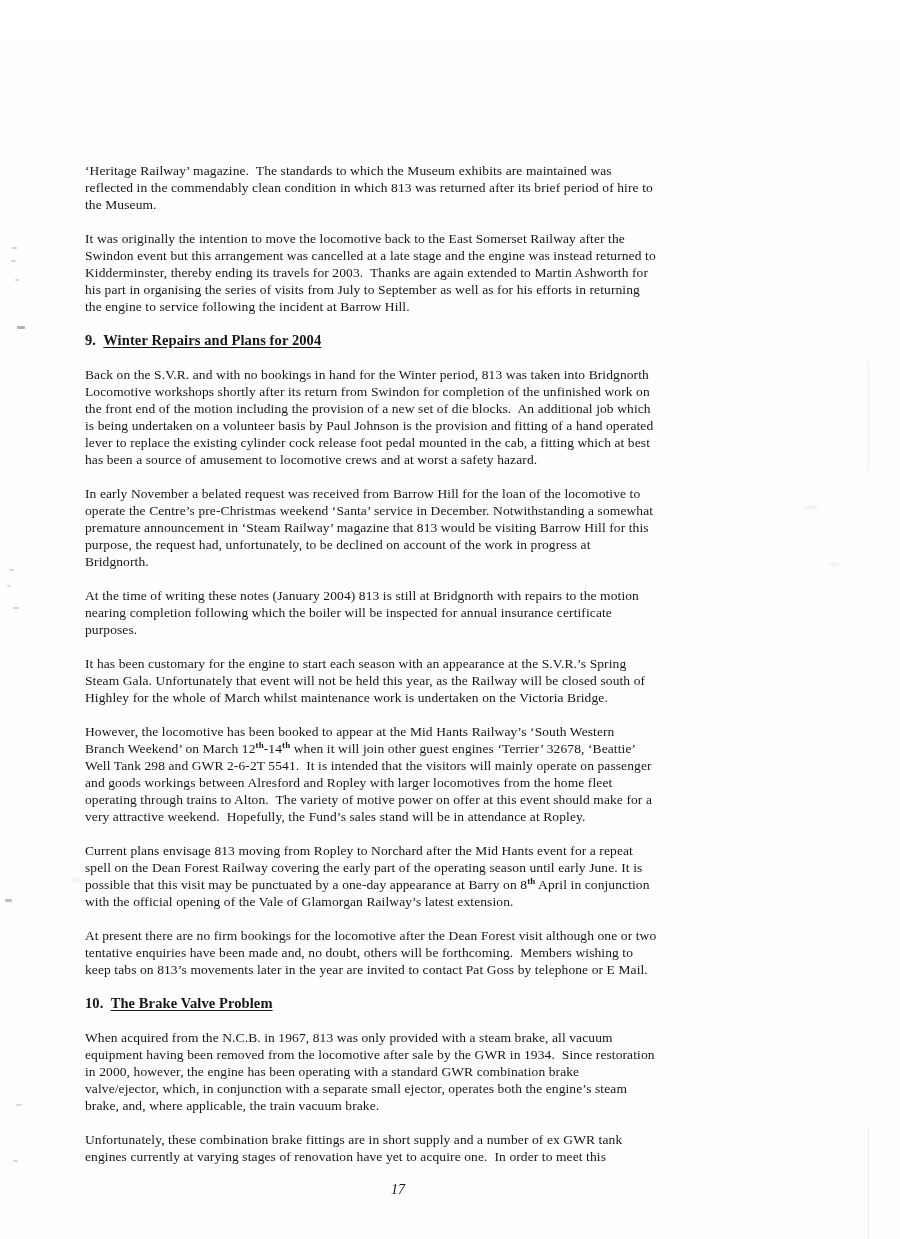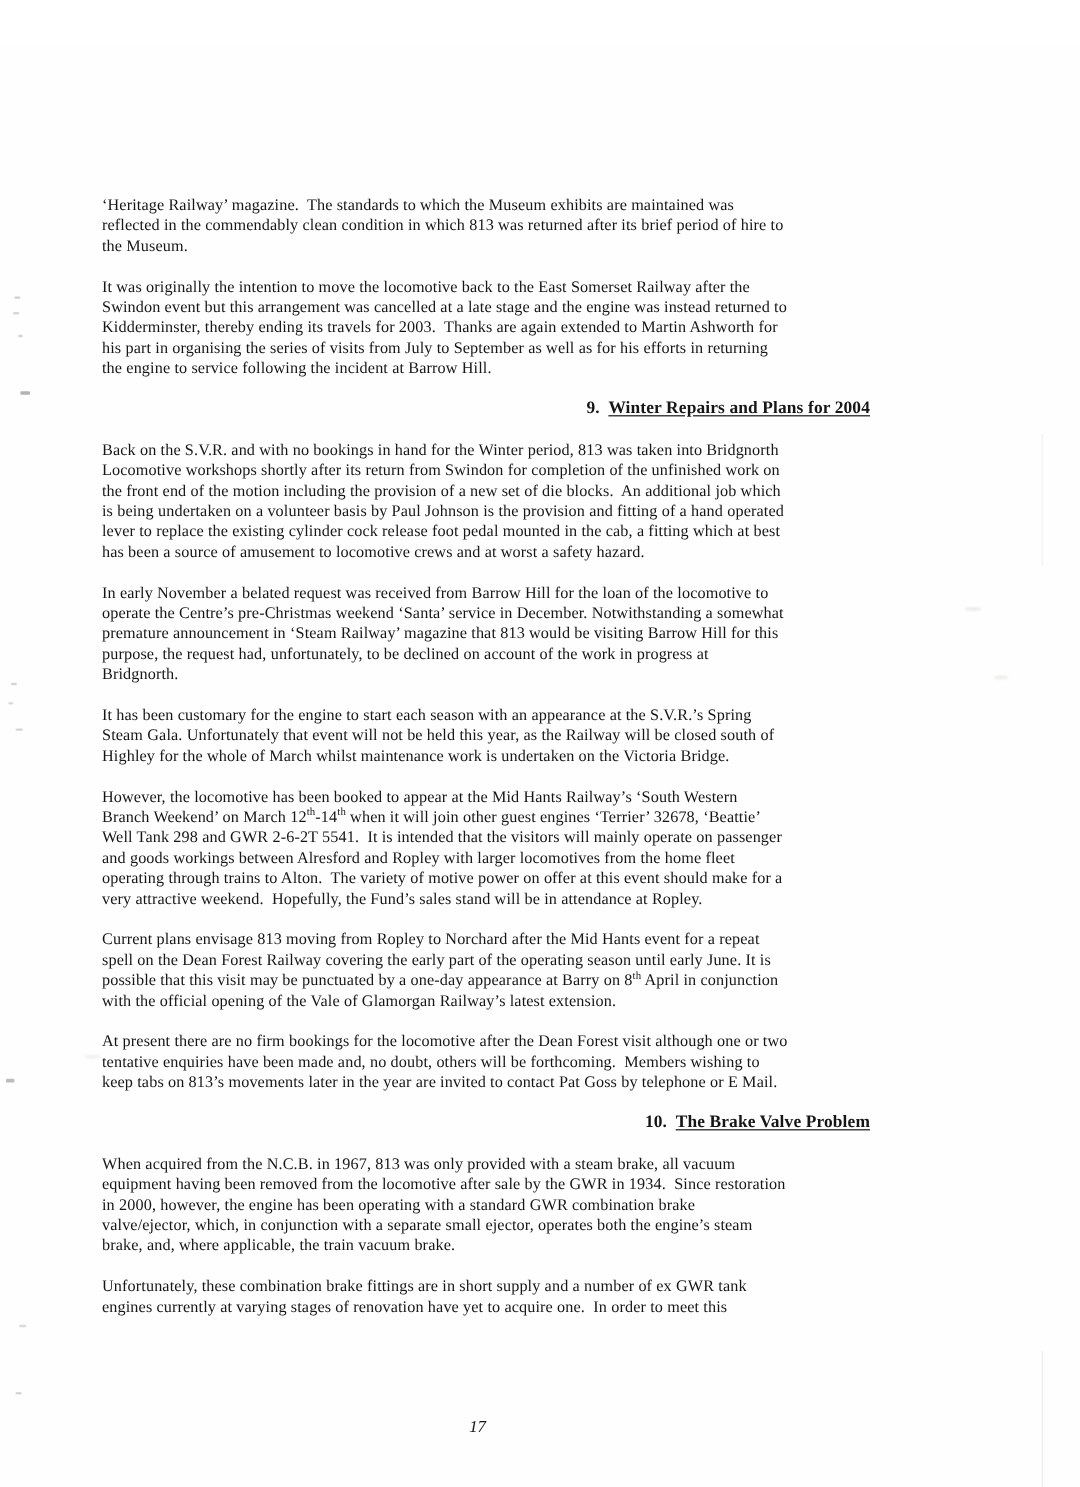--- a/index.html
+++ b/index.html
@@ -24,35 +24,36 @@
     width: 640px;
     font-size: 13.5px;
     line-height: 17px;
     letter-spacing: 0.1px;
   }
   .para {
     margin: 0 0 17px 0;
     white-space: pre;
   }
   .heading {
-    text-align: right;
+    text-align: left;
     font-weight: bold;
     font-size: 14.5px;
     margin: 0 0 17px 0;
     white-space: pre;
   }
   .h-num { text-decoration: none; }
   .h-title {
     text-decoration: underline;
     text-underline-offset: 2px;
   }
   sup {
     font-size: 9px;
     line-height: 0;
     vertical-align: super;
+    font-weight: bold;
   }
   .page-number {
     position: absolute;
     top: 1146px;
     left: 85px;
     width: 626px;
     text-align: center;
     font-size: 14px;
     font-family: "Liberation Serif", serif;
     color: #161616;
@@ -80,20 +81,21 @@
 <body>
 
 <div class="page">
 
   <div class="content">
       <p class="para">‘Heritage Railway’ magazine.  The standards to which the Museum exhibits are maintained was<br>reflected in the commendably clean condition in which 813 was returned after its brief period of hire to<br>the Museum.</p>
       <p class="para">It was originally the intention to move the locomotive back to the East Somerset Railway after the<br>Swindon event but this arrangement was cancelled at a late stage and the engine was instead returned to<br>Kidderminster, thereby ending its travels for 2003.  Thanks are again extended to Martin Ashworth for<br>his part in organising the series of visits from July to September as well as for his efforts in returning<br>the engine to service following the incident at Barrow Hill.</p>
       <div class="heading"><span class="h-num">9.</span>&nbsp; <span class="h-title">Winter Repairs and Plans for 2004</span></div>
       <p class="para">Back on the S.V.R. and with no bookings in hand for the Winter period, 813 was taken into Bridgnorth<br>Locomotive workshops shortly after its return from Swindon for completion of the unfinished work on<br>the front end of the motion including the provision of a new set of die blocks.  An additional job which<br>is being undertaken on a volunteer basis by Paul Johnson is the provision and fitting of a hand operated<br>lever to replace the existing cylinder cock release foot pedal mounted in the cab, a fitting which at best<br>has been a source of amusement to locomotive crews and at worst a safety hazard.</p>
       <p class="para">In early November a belated request was received from Barrow Hill for the loan of the locomotive to<br>operate the Centre’s pre-Christmas weekend ‘Santa’ service in December. Notwithstanding a somewhat<br>premature announcement in ‘Steam Railway’ magazine that 813 would be visiting Barrow Hill for this<br>purpose, the request had, unfortunately, to be declined on account of the work in progress at<br>Bridgnorth.</p>
+      <p class="para">At the time of writing these notes (January 2004) 813 is still at Bridgnorth with repairs to the motion<br>nearing completion following which the boiler will be inspected for annual insurance certificate<br>purposes.</p>
       <p class="para">It has been customary for the engine to start each season with an appearance at the S.V.R.’s Spring<br>Steam Gala. Unfortunately that event will not be held this year, as the Railway will be closed south of<br>Highley for the whole of March whilst maintenance work is undertaken on the Victoria Bridge.</p>
       <p class="para">However, the locomotive has been booked to appear at the Mid Hants Railway’s ‘South Western<br>Branch Weekend’ on March 12<sup>th</sup>-14<sup>th</sup> when it will join other guest engines ‘Terrier’ 32678, ‘Beattie’<br>Well Tank 298 and GWR 2-6-2T 5541.  It is intended that the visitors will mainly operate on passenger<br>and goods workings between Alresford and Ropley with larger locomotives from the home fleet<br>operating through trains to Alton.  The variety of motive power on offer at this event should make for a<br>very attractive weekend.  Hopefully, the Fund’s sales stand will be in attendance at Ropley.</p>
       <p class="para">Current plans envisage 813 moving from Ropley to Norchard after the Mid Hants event for a repeat<br>spell on the Dean Forest Railway covering the early part of the operating season until early June. It is<br>possible that this visit may be punctuated by a one-day appearance at Barry on 8<sup>th</sup> April in conjunction<br>with the official opening of the Vale of Glamorgan Railway’s latest extension.</p>
       <p class="para">At present there are no firm bookings for the locomotive after the Dean Forest visit although one or two<br>tentative enquiries have been made and, no doubt, others will be forthcoming.  Members wishing to<br>keep tabs on 813’s movements later in the year are invited to contact Pat Goss by telephone or E Mail.</p>
       <div class="heading"><span class="h-num">10.</span>&nbsp; <span class="h-title">The Brake Valve Problem</span></div>
       <p class="para">When acquired from the N.C.B. in 1967, 813 was only provided with a steam brake, all vacuum<br>equipment having been removed from the locomotive after sale by the GWR in 1934.  Since restoration<br>in 2000, however, the engine has been operating with a standard GWR combination brake<br>valve/ejector, which, in conjunction with a separate small ejector, operates both the engine’s steam<br>brake, and, where applicable, the train vacuum brake.</p>
       <p class="para">Unfortunately, these combination brake fittings are in short supply and a number of ex GWR tank<br>engines currently at varying stages of renovation have yet to acquire one.  In order to meet this</p>
     </div>
 
   <div class="page-number">17</div>

